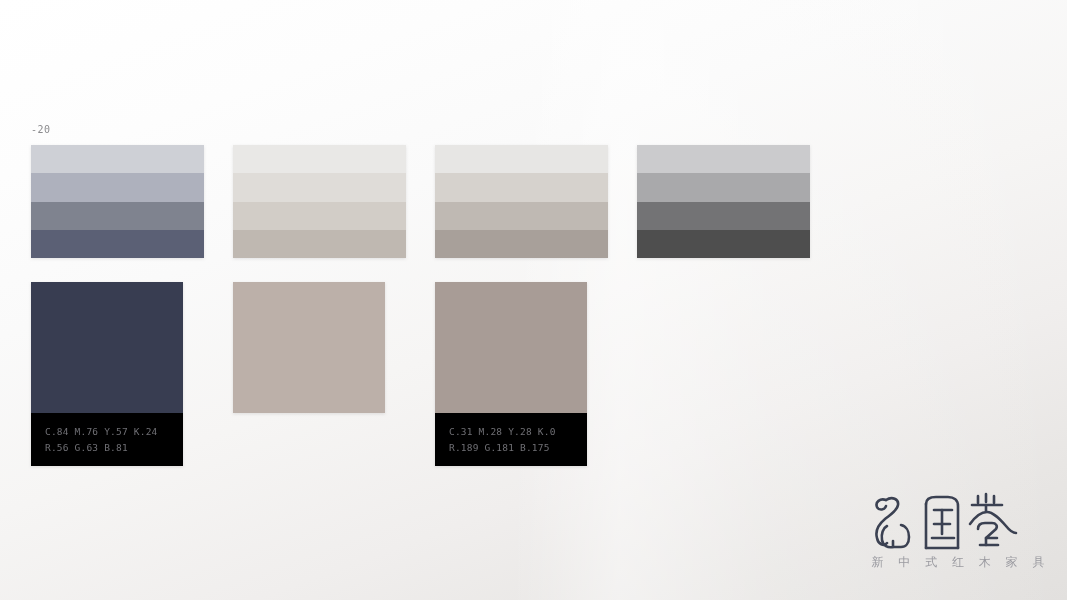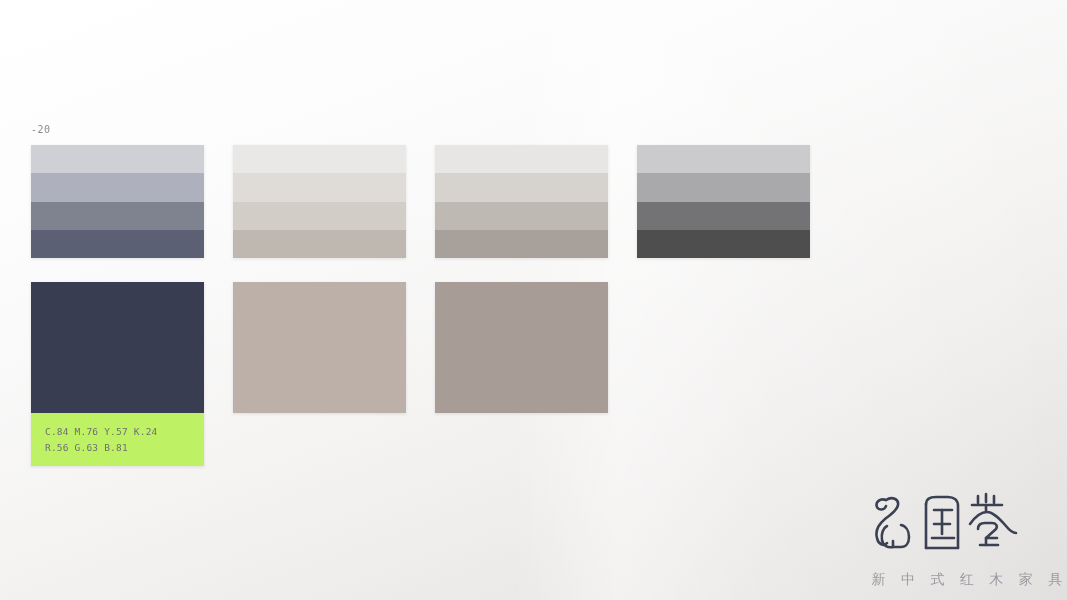--- a/index.html
+++ b/index.html
@@ -79,22 +79,22 @@
     box-shadow: 0 1px 3px rgba(120,120,125,0.18);
   }
   .ramp-band {
     flex: 1 1 0;
     width: 100%;
   }
 
   
   .swatch-card {
     margin-top: 24px;
-    width: 173px;
-    background: #bef264;
+    width: 152px;
+    background: #000000;
     box-shadow: 0 1px 3px rgba(120,120,125,0.20);
     display: flex;
     flex-direction: column;
   }
   .swatch-fill {
     width: 100%;
     height: 131px;
   }
   .swatch-info {
     padding: 13px 13px 13px 14px;
@@ -120,24 +120,24 @@
     top: 488px;
     width: 152px;
     height: 92px;
   }
   .logo-mark {
     display: block;
     width: 152px;
     height: 66px;
   }
   .logo-sub {
-    margin-top: 17px;
+    margin-top: 0;
     text-align: center;
     font-family: "DejaVu Sans", sans-serif;
-    font-size: 14px;
+    font-size: 12px;
     letter-spacing: 5.5px;
     color: #9a9aa0;
     text-indent: 5.5px;
     white-space: nowrap;
   }
 </style>
 </head>
 <body style="--bg-top: #ffffff; --bg-bottom: #e2e0de;">
 
 <div class="stage">
@@ -178,20 +178,24 @@
 
     <div class="column">
       <div class="ramp">
         <div class="ramp-band" style="background: rgb(231, 230, 228);"></div>
         <div class="ramp-band" style="background: rgb(214, 210, 205);"></div>
         <div class="ramp-band" style="background: rgb(191, 185, 179);"></div>
         <div class="ramp-band" style="background: rgb(168, 160, 154);"></div>
       </div>
       <div class="swatch-card">
         <div class="swatch-fill" style="background: rgb(168, 156, 150);"></div>
+        <div class="swatch-info">
+          <div class="swatch-line">C.31 M.28 Y.28 K.0</div>
+          <div class="swatch-line">R.189 G.181 B.175</div>
+        </div>
       </div>
     </div>
 
     <div class="column">
       <div class="ramp">
         <div class="ramp-band" style="background: rgb(203, 203, 205);"></div>
         <div class="ramp-band" style="background: rgb(169, 169, 171);"></div>
         <div class="ramp-band" style="background: rgb(115, 115, 117);"></div>
         <div class="ramp-band" style="background: rgb(78, 78, 78);"></div>
       </div>

